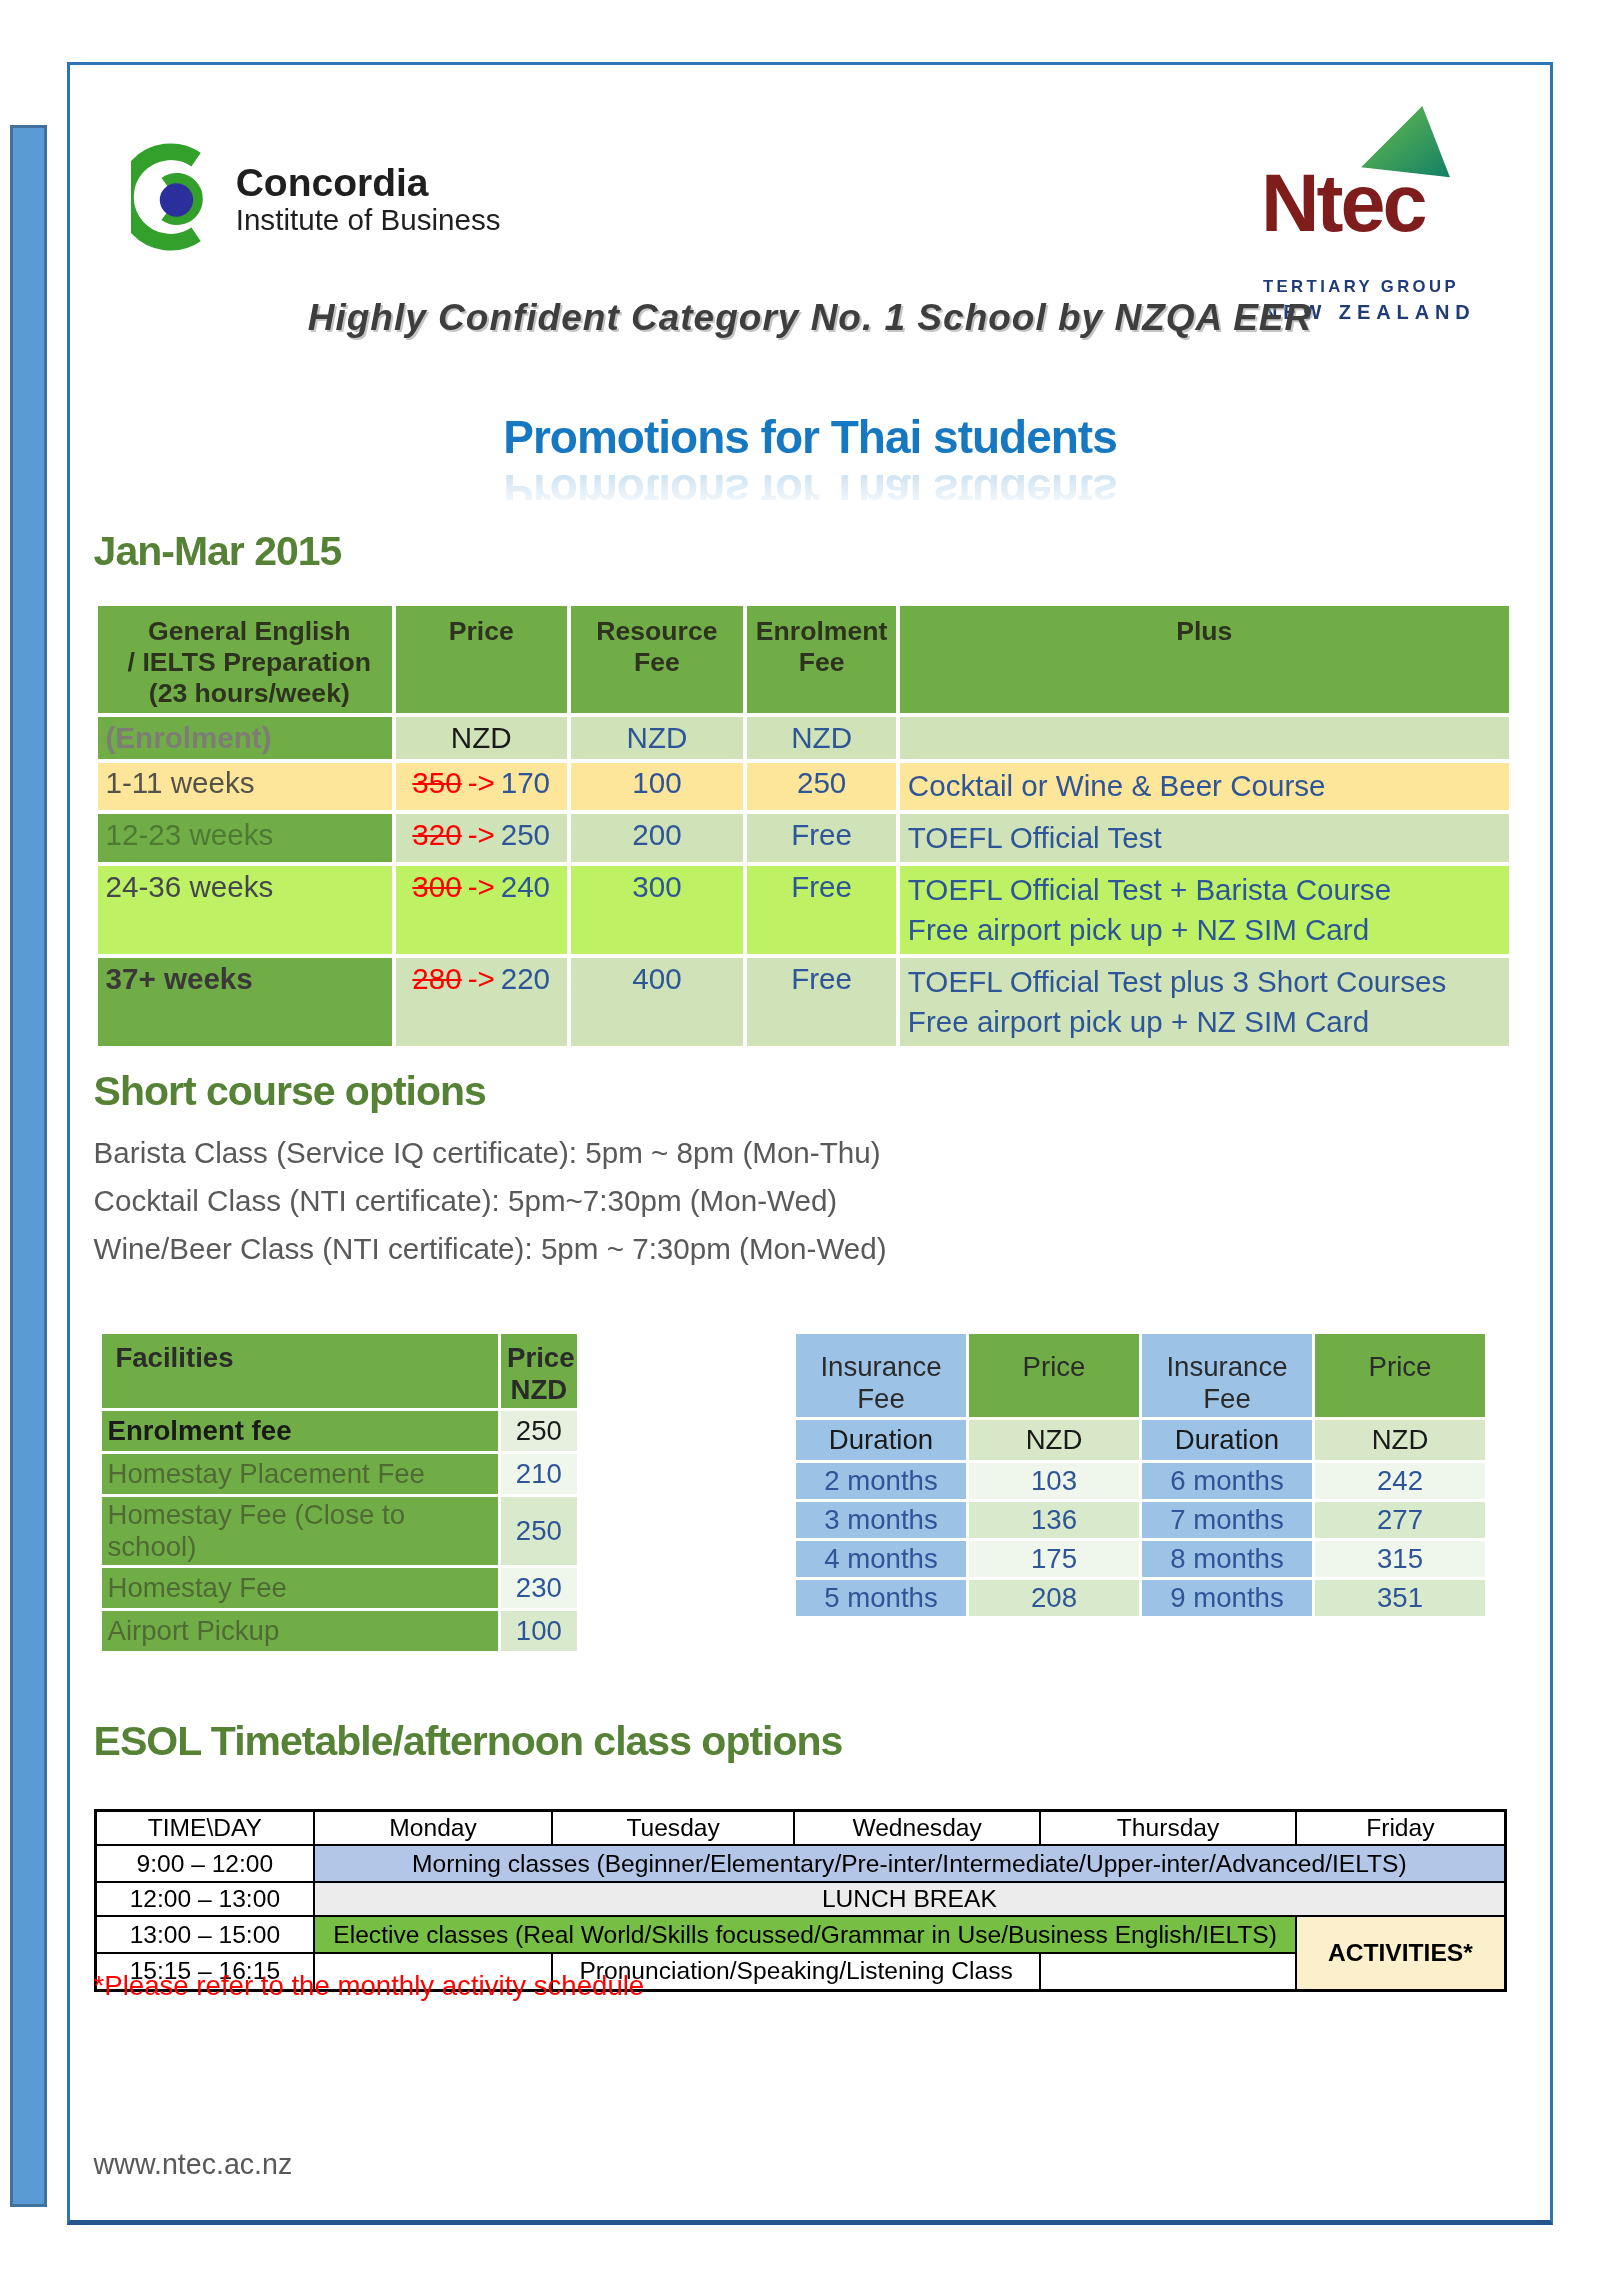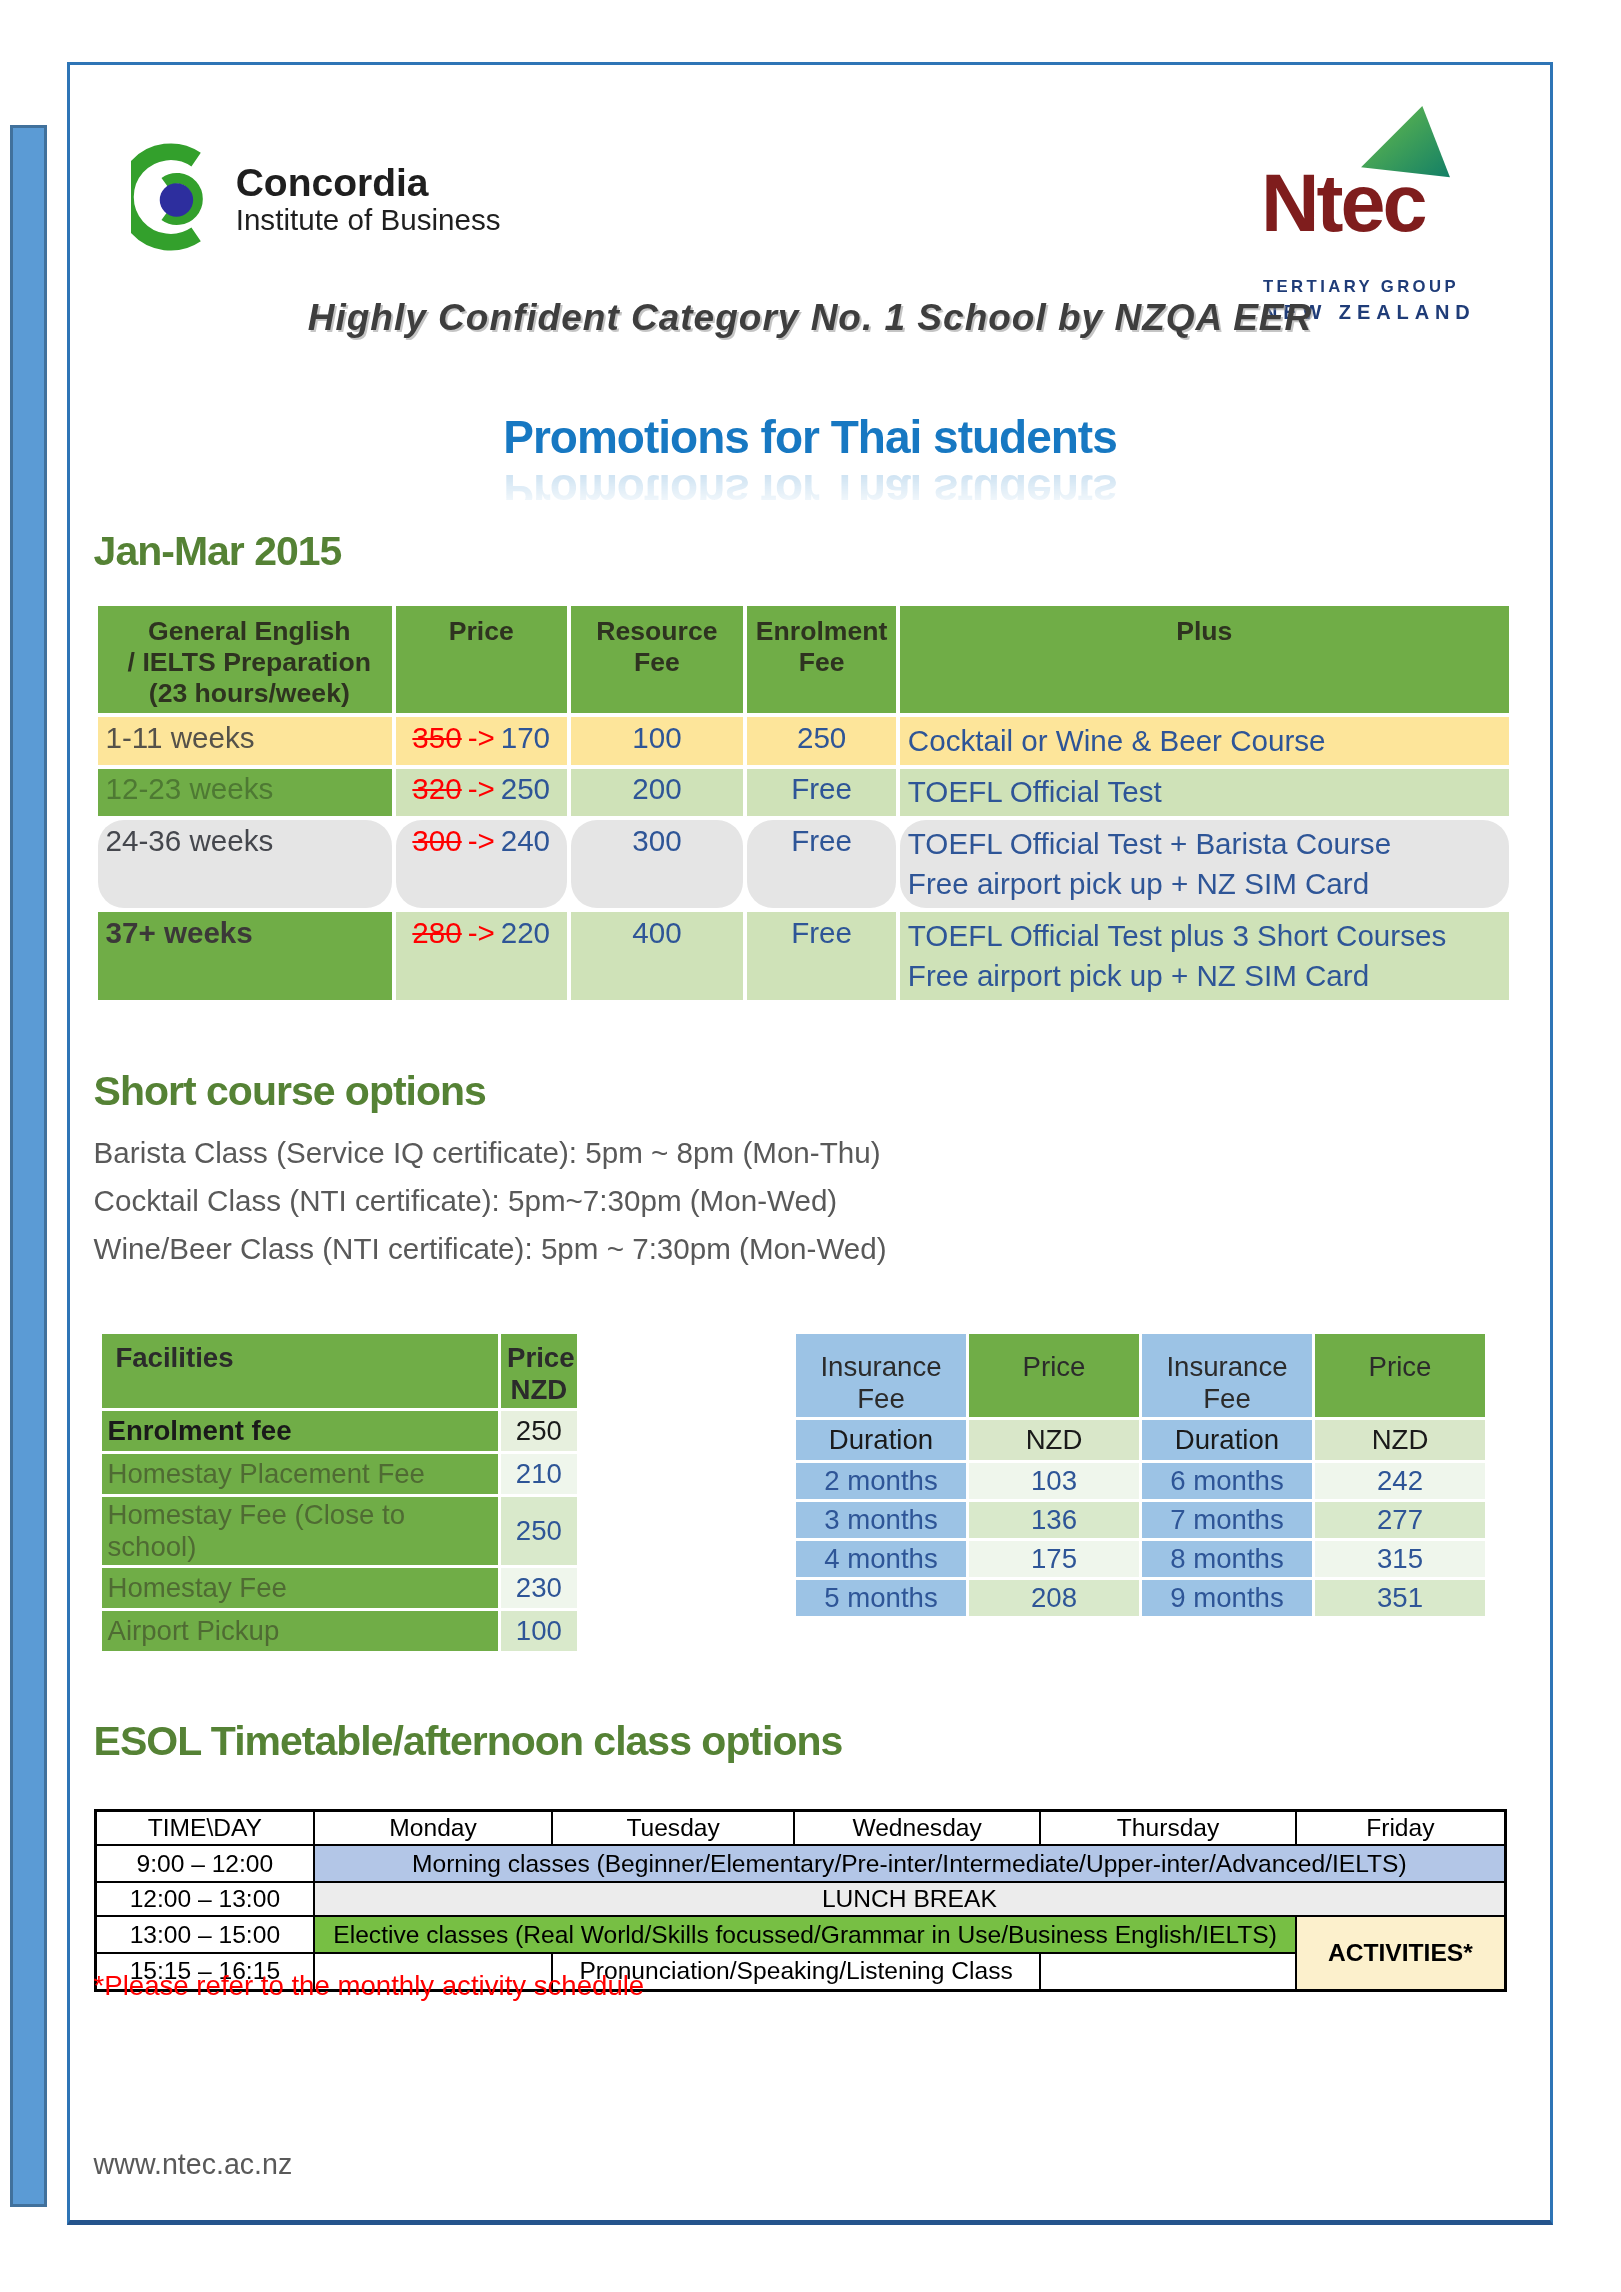--- a/index.html
+++ b/index.html
@@ -57,21 +57,21 @@
   .promo{left:23.6px;top:537px;width:1419px;border-spacing:4.9px;table-layout:fixed;}
   .promo td{box-sizing:border-box;padding:3.9px 7.9px;vertical-align:top;font-size:29.6px;}
   .promo tr.phdr td{height:102px;background:#70AD47;color:#2e3320;
     font-weight:bold;font-size:26.6px;text-align:center;padding-top:9.9px;}
   .promo td.first{ text-align:left;padding-left:17px;}
   .promo tr.pcur td{height:39px;}
   .pre{white-space:pre-line;}
   .g{background:#70AD47;}
   .lgreen{background:#CFE2B8;}
   .yellow{background:#FDE59A;}
-  .lav{background:#e5e5e5;border-radius:26px;}
+  .lav{background:#bef264;}
   .promo .num{text-align:center;}
   .navy{color:#2E5597;}
   .black{color:#1a1a1a;}
   .enrol-lab{color:#7d7d75;font-weight:bold;font-size:28.6px;}
   .lab{font-size:29.6px;padding-left:13.8px;}
   .lab-y{color:#55524a;}
   .lab-g{color:#4E7933;}
   .lab-b{color:#45474d;}
   .lab-bold{color:#3B3838;font-weight:bold;}
   .strike{color:#FF0000;text-decoration:line-through;}
@@ -182,20 +182,27 @@
       <td class="first pre">General English
  / IELTS Preparation
 (23 hours/week)</td>
       <td class="pre">Price</td>
       <td class="pre">Resource
 Fee</td>
       <td class="pre">Enrolment
 Fee</td>
       <td>Plus</td>
     </tr>
+    <tr class="pcur">
+      <td class="g enrol-lab">(Enrolment)</td>
+      <td class="lgreen num black">NZD</td>
+      <td class="lgreen num navy">NZD</td>
+      <td class="lgreen num navy">NZD</td>
+      <td class="lgreen"></td>
+    </tr>
     <tr>
       <td class="yellow lab lab-y r0">1-11 weeks</td>
       <td class="yellow num"><span class="strike">350</span><span class="arrow">-&gt;</span><span class="navy">170</span></td>
       <td class="yellow num navy">100</td>
       <td class="yellow num navy">250</td>
       <td class="yellow navy plus-cell pre">Cocktail or Wine &amp; Beer Course</td>
     </tr>
     <tr>
       <td class="g lab lab-g r1">12-23 weeks</td>
       <td class="lgreen num"><span class="strike">320</span><span class="arrow">-&gt;</span><span class="navy">250</span></td>

